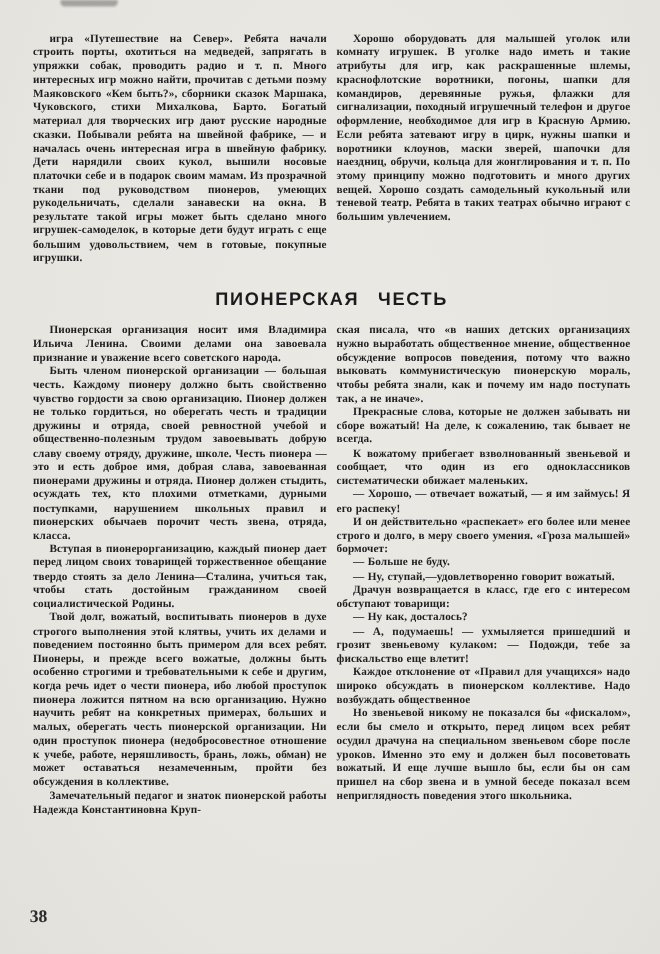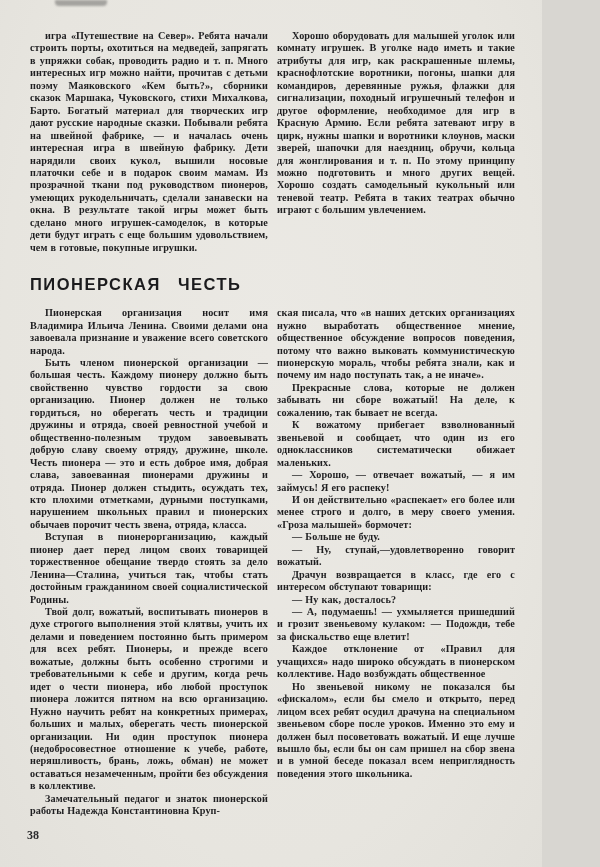--- a/index.html
+++ b/index.html
@@ -2,21 +2,21 @@
 <html lang="ru"><head>
 <meta charset="utf-8">
 <style>
   html, body {
     margin: 0;
     padding: 0;
     background: #d8d6d1;
   }
   .page {
     position: relative;
-    width: 542px;
+    width: 600px;
     height: 867px;
     margin: 0;
     background: #e9e7e1;
     background-image: radial-gradient(ellipse at 50% 40%, #ebe9e4 0%, #e7e5df 70%, #e2e0da 100%);
     overflow: hidden;
     box-sizing: border-box;
     padding: 30px 27px 0 30px;
     font-family: "Liberation Serif", "DejaVu Serif", serif;
     color: #1e1e20;
   }
@@ -44,33 +44,33 @@
     line-height: 12.45px;
     font-weight: 600;
     letter-spacing: 0.1px;
     word-spacing: 0.4px;
   }
   .para.indent {
     text-indent: 15px;
   }
   .heading {
     margin: 21px 0 13px 0;
-    text-align: left;
+    text-align: center;
     font-family: "Liberation Sans", "DejaVu Sans", sans-serif;
     font-size: 16.5px;
     font-weight: bold;
     letter-spacing: 1.5px;
     word-spacing: 11px;
     color: #1b1b1d;
   }
   .page-number {
     position: absolute;
     left: 27px;
     bottom: 24px;
-    font-size: 12px;
+    font-size: 16px;
     font-weight: bold;
     color: #2a2a2c;
   }
 </style>
 </head>
 <body>
 
 <div class="page">
   <div class="smudge"></div>
 

